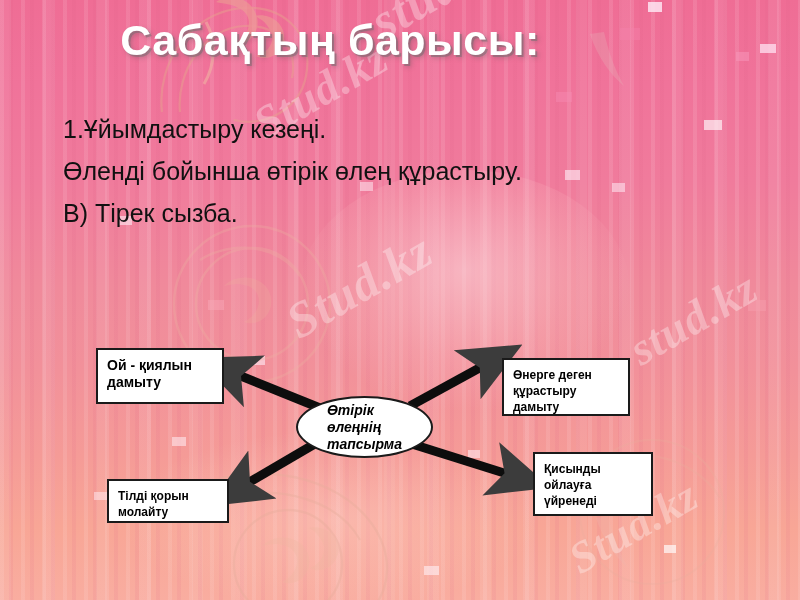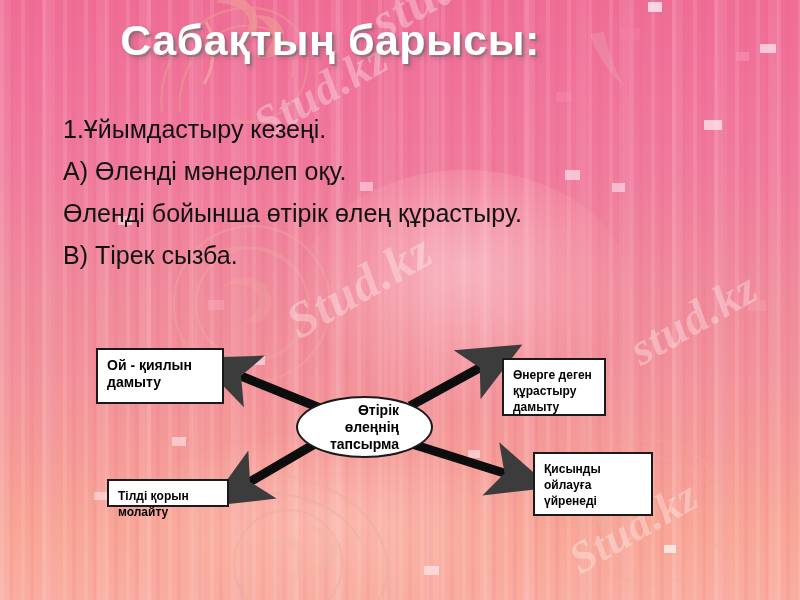--- a/index.html
+++ b/index.html
@@ -82,21 +82,21 @@
     position:absolute;background:#ffffff;border:2px solid #1a1a1a;
     box-sizing:border-box;
     font-size:14px;font-weight:bold;color:#000;line-height:17px;
     padding:7px 9px;
   }
   .dbox.small{font-size:12px;line-height:16px;}
   .ellipse{
     position:absolute;background:#ffffff;border:2px solid #1a1a1a;
     border-radius:50%;box-sizing:border-box;
     display:flex;align-items:center;justify-content:center;
-    text-align:right;font-size:14px;font-weight:bold;color:#000;line-height:17px;
+    text-align:left;font-size:14px;font-weight:bold;color:#000;line-height:17px;font-style:italic;
   }
   svg.arrows{position:absolute;left:0;top:0;width:800px;height:230px;overflow:visible;}
 </style>
 </head>
 <body>
 
 <div class="slide">
 
   <div class="stripes"></div>
   <div class="stripes2"></div>
@@ -177,21 +177,20 @@
   <div class="wm" style="left:360px;top:0px;font-size:52px;transform:rotate(-30deg);transform-origin:left top;">stud.kz</div>
   <div class="wm" style="left:244px;top:104px;font-size:46px;transform:rotate(-30deg);transform-origin:left top;">Stud.kz</div>
   <div class="wm" style="left:276px;top:300px;font-size:50px;transform:rotate(-30deg);transform-origin:left top;">Stud.kz</div>
   <div class="wm" style="left:620px;top:330px;font-size:46px;transform:rotate(-30deg);transform-origin:left top;">stud.kz</div>
   <div class="wm" style="left:560px;top:540px;font-size:44px;transform:rotate(-30deg);transform-origin:left top;">Stud.kz</div>
 
   <div class="title">Сабақтың барысы:</div>
 
   <div class="body-text">
     <div>1.Ұйымдастыру кезеңі.</div>
-    <div>А) Өлендi мәнерлеп оқу.</div>
     <div>Өлендi бойынша өтірік өлең құрастыру.</div>
     <div>В) Тірек сызба.</div>
   </div>
 
   <div class="diagram">
 
     <svg class="arrows" viewBox="0 0 800 230">
       <defs>
         <marker id="ah" markerWidth="7" markerHeight="7" refX="3.4" refY="3.5" orient="auto" markerUnits="strokeWidth">
           <path d="M0,0.4 L7,3.5 L0,6.6 L1.6,3.5 Z" fill="#3c3c3c"></path>
@@ -202,27 +201,27 @@
       <line x1="318" y1="112" x2="236" y2="160" stroke="#0d0d0d" stroke-width="9" marker-end="url(#ah)"></line>
       <line x1="410" y1="76" x2="494" y2="30" stroke="#0d0d0d" stroke-width="9" marker-end="url(#ah)"></line>
       <line x1="412" y1="114" x2="520" y2="148" stroke="#0d0d0d" stroke-width="9" marker-end="url(#ah)"></line>
     </svg>
 
     <div class="dbox" style="left:96px;top:18px;width:128px;height:56px;">
       <div>Ой - қиялын</div>
       <div>дамыту</div>
     </div>
 
-    <div class="dbox small" style="left:502px;top:28px;width:104px;height:58px;">
+    <div class="dbox small" style="left:502px;top:28px;width:128px;height:58px;">
       <div>Өнерге деген</div>
       <div>құрастыру</div>
       <div>дамыту</div>
     </div>
 
-    <div class="dbox small" style="left:107px;top:149px;width:122px;height:28px;">
+    <div class="dbox small" style="left:107px;top:149px;width:122px;height:44px;">
       <div>Тілді қорын</div>
       <div>молайту</div>
     </div>
 
     <div class="dbox small" style="left:533px;top:122px;width:120px;height:64px;">
       <div>Қисынды</div>
       <div>ойлауға</div>
       <div>үйренеді</div>
     </div>
 

